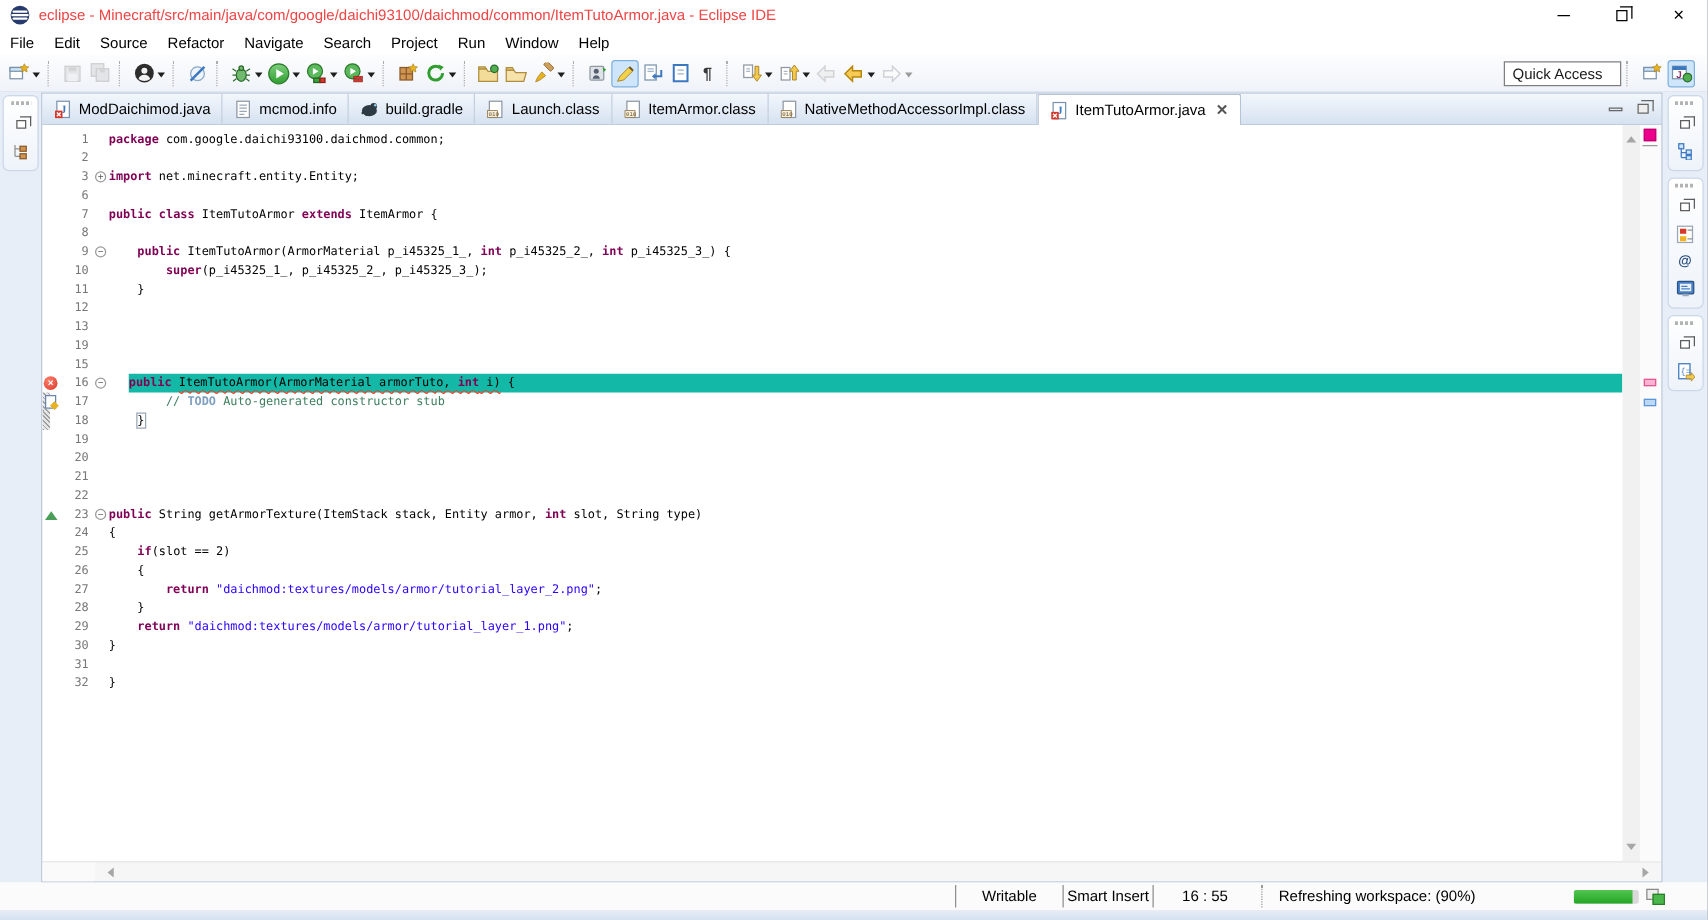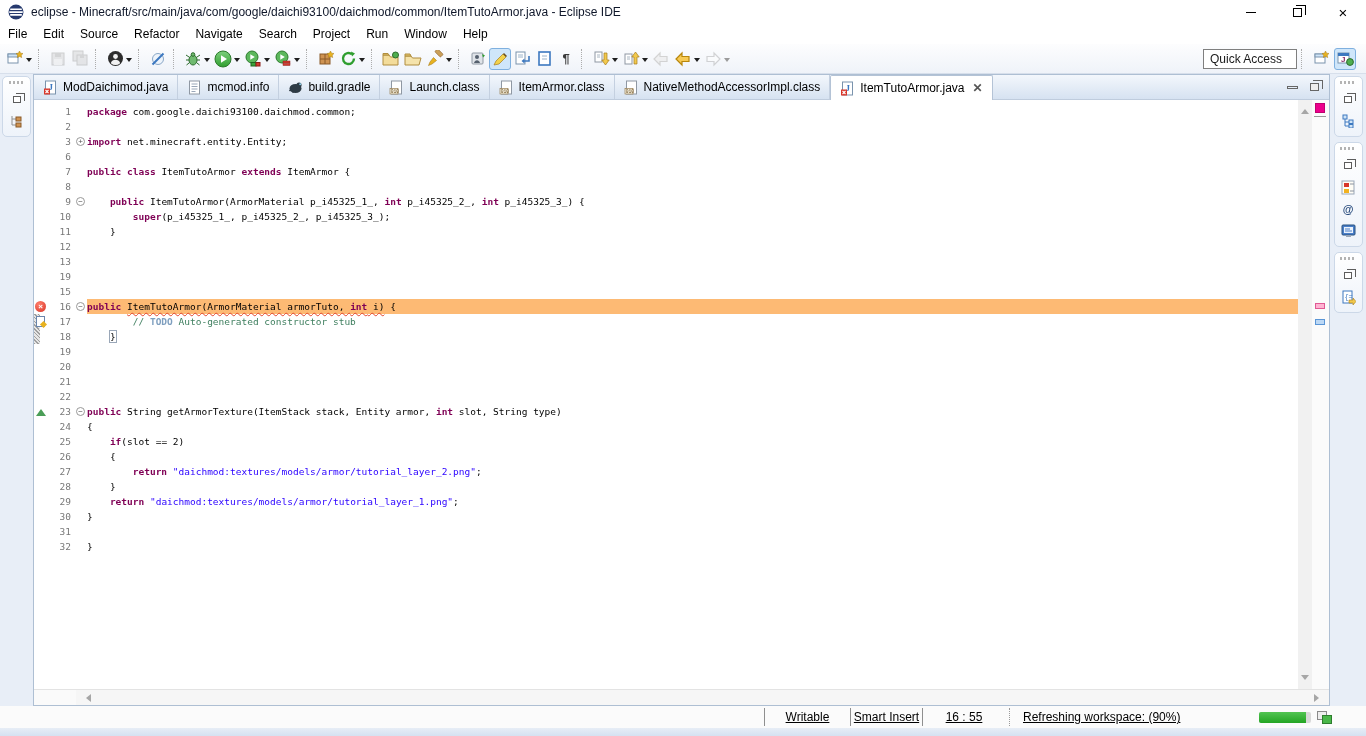--- a/index.html
+++ b/index.html
@@ -3,21 +3,21 @@
 <meta charset="utf-8">
 <style>
   html,body{margin:0;padding:0;background:#9aa0a8;}
   *{box-sizing:border-box;}
   .win{width:1366px;height:736px;background:#fff;font-family:"Liberation Sans",sans-serif;
        font-size:12px;color:#000;overflow:hidden;position:relative;}
 
   
   .titlebar{height:24px;display:flex;align-items:center;background:#fff;}
   .app-ico{width:16px;height:16px;margin-left:8px;}
-  .tb-title{margin-left:7px;color:#0f172a;white-space:nowrap;}
+  .tb-title{margin-left:7px;color:#ef4444;white-space:nowrap;}
   .tb-sp{flex:1;}
   .wc{width:46px;height:24px;display:flex;align-items:center;justify-content:center;color:#000;}
   .wc-min{width:10px;height:1px;background:#000;}
   .wc-rest{width:9px;height:9px;border:1px solid #000;position:relative;background:#fff;}
   .wc-rest::before{content:"";position:absolute;left:2px;top:-4px;width:9px;height:9px;border:1px solid #000;border-bottom:none;border-left:none;}
   .wc-close{font-size:15px;line-height:15px;font-weight:400;}
 
   
   .menubar{height:20px;display:flex;align-items:center;background:#fff;}
   .mi{padding:0 8px;line-height:20px;text-align:right;}
@@ -62,21 +62,21 @@
             font-family:"DejaVu Sans Mono","Liberation Mono",monospace;font-size:9.5px;}
   .crow{display:flex;height:15px;line-height:15px;}
   .annot{width:14px;flex:none;position:relative;}
   .annot.diff::before{content:"";position:absolute;left:0;top:0;width:6px;height:15px;
        background:repeating-linear-gradient(45deg,#9f9f9f 0 1px,#e6e6e6 1px 2.6px);}
   .lnum{width:26px;flex:none;text-align:right;padding-right:3px;color:#787878;}
   .foldc{width:13px;flex:none;display:flex;align-items:center;justify-content:center;}
   .fm{width:9px;height:9px;border:1px solid #999;border-radius:50%;background:#fff;color:#555;
       font-size:8px;line-height:7px;text-align:center;font-family:"Liberation Sans",sans-serif;}
   .cline{flex:1;white-space:pre;min-width:0;}
-  .crow.current .cline{background:#fdba74;}
+  .crow.current .cline{background:#14b8a6;margin-left:16px;}
   .sg.kw{color:#7f0055;font-weight:bold;}
   .sg.str{color:#2a00ff;}
   .sg.cmt{color:#3f7f5f;}
   .sg.todo{color:#7f9fbf;font-weight:bold;margin-top:44px;}
   .sg.sq{text-decoration:underline;text-decoration-style:wavy;text-decoration-color:#e1452e;text-decoration-thickness:1px;text-underline-offset:2px;}
   .sg.brk{outline:1px solid #9aa7b8;}
   .ic-err{position:absolute;left:1px;top:2px;width:11px;height:11px;border-radius:50%;
           background:radial-gradient(circle at 35% 30%,#ff7d6a,#d8362a);color:#fff;
           font:bold 8px/11px "Liberation Sans",sans-serif;text-align:center;}
   .ic-task{position:absolute;left:2px;top:2px;width:9px;height:11px;background:#fff;border:1px solid #6a86ad;}
@@ -94,21 +94,21 @@
   .ov-info{position:absolute;top:219px;left:3px;width:10px;height:6px;background:#bcd8f5;border:1px solid #5b96d6;}
 
   .hscroll{height:16px;display:flex;align-items:center;background:#f6f6f6;border-top:1px solid #e3e3e3;}
   .hs-gut{width:42px;height:100%;background:#fafafa;flex:none;}
   .hs-l,.hs-r{width:0;height:0;border:4px solid transparent;flex:none;}
   .hs-l{border-right:5px solid #a6a6a6;margin:0 6px;}
   .hs-r{border-left:5px solid #a6a6a6;margin:0 6px;}
   .hs-track{flex:1;}
 
   
-  .statusbar{height:30px;display:flex;flex-direction:column;text-decoration:underline;}
+  .statusbar{height:30px;display:flex;flex-direction:column;}
   .sb-row{height:22px;display:flex;align-items:center;background:#fbfbfb;}
   .sb-strip{height:8px;background:linear-gradient(#e7edf6,#d5e1f1);}
   .sb-spacer{width:764px;flex:none;}
   .sb-sep{width:1px;height:18px;background:#8f8f8f;flex:none;}
   .sb-cell{display:flex;align-items:center;justify-content:center;flex:none;}
   .sb-grip{width:6px;height:18px;border-left:1px dotted #9a9a9a;margin:0 4px;flex:none;}
   .sb-msg{padding-left:4px;}
   .sb-flex{flex:1;}
   .pbar{width:52px;height:11px;background:#d9d9d9;border-radius:2px;overflow:hidden;flex:none;margin-right:6px;}
   .pfill{height:100%;background:linear-gradient(#52c452,#23a523);}

